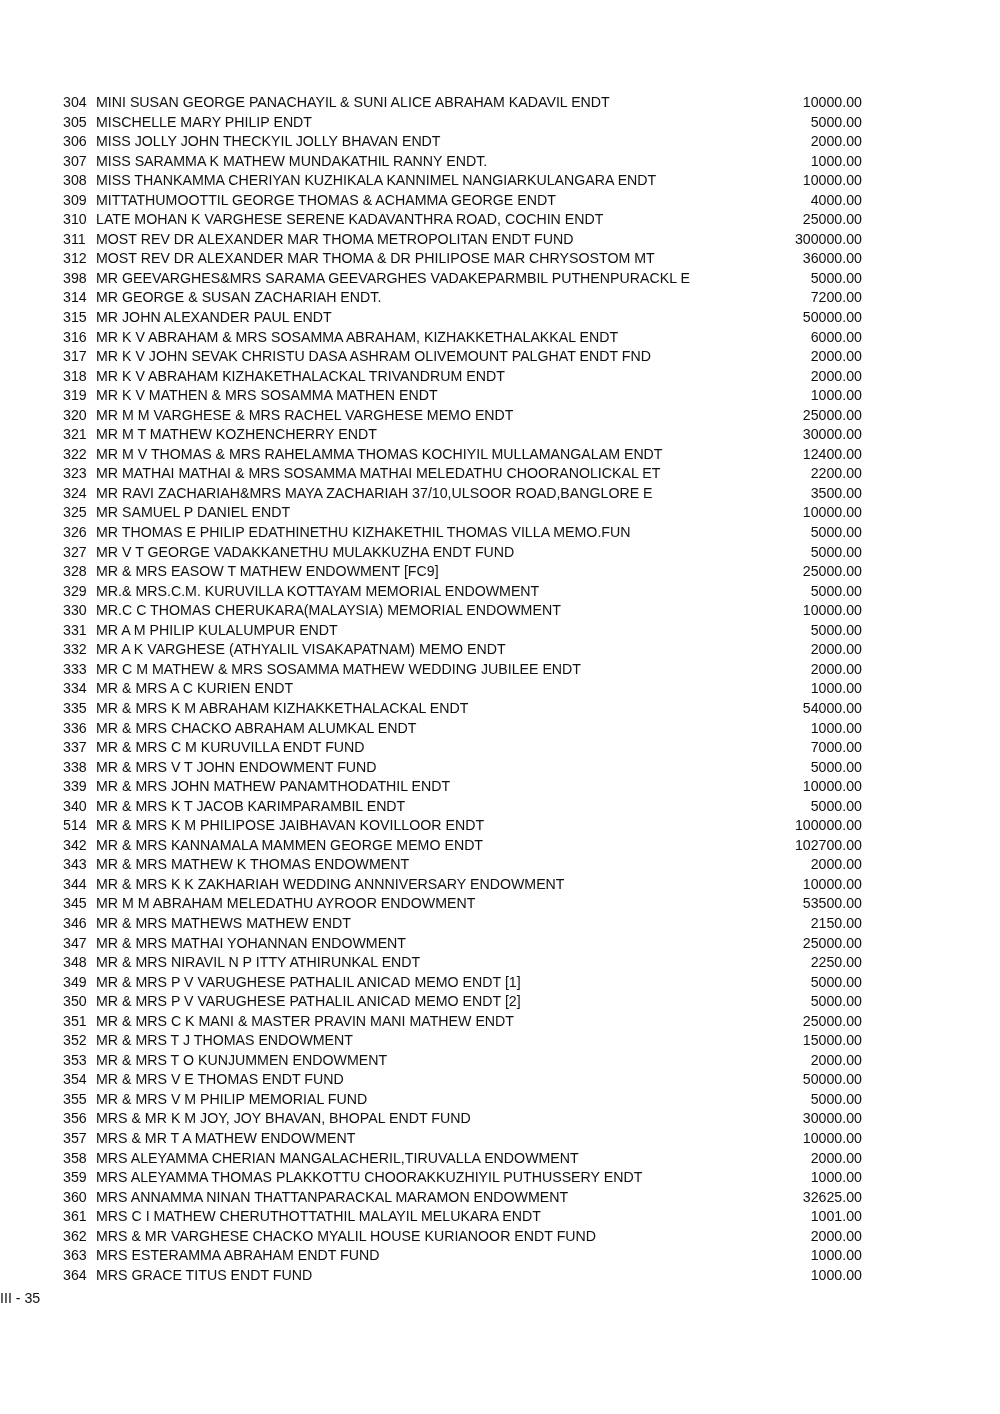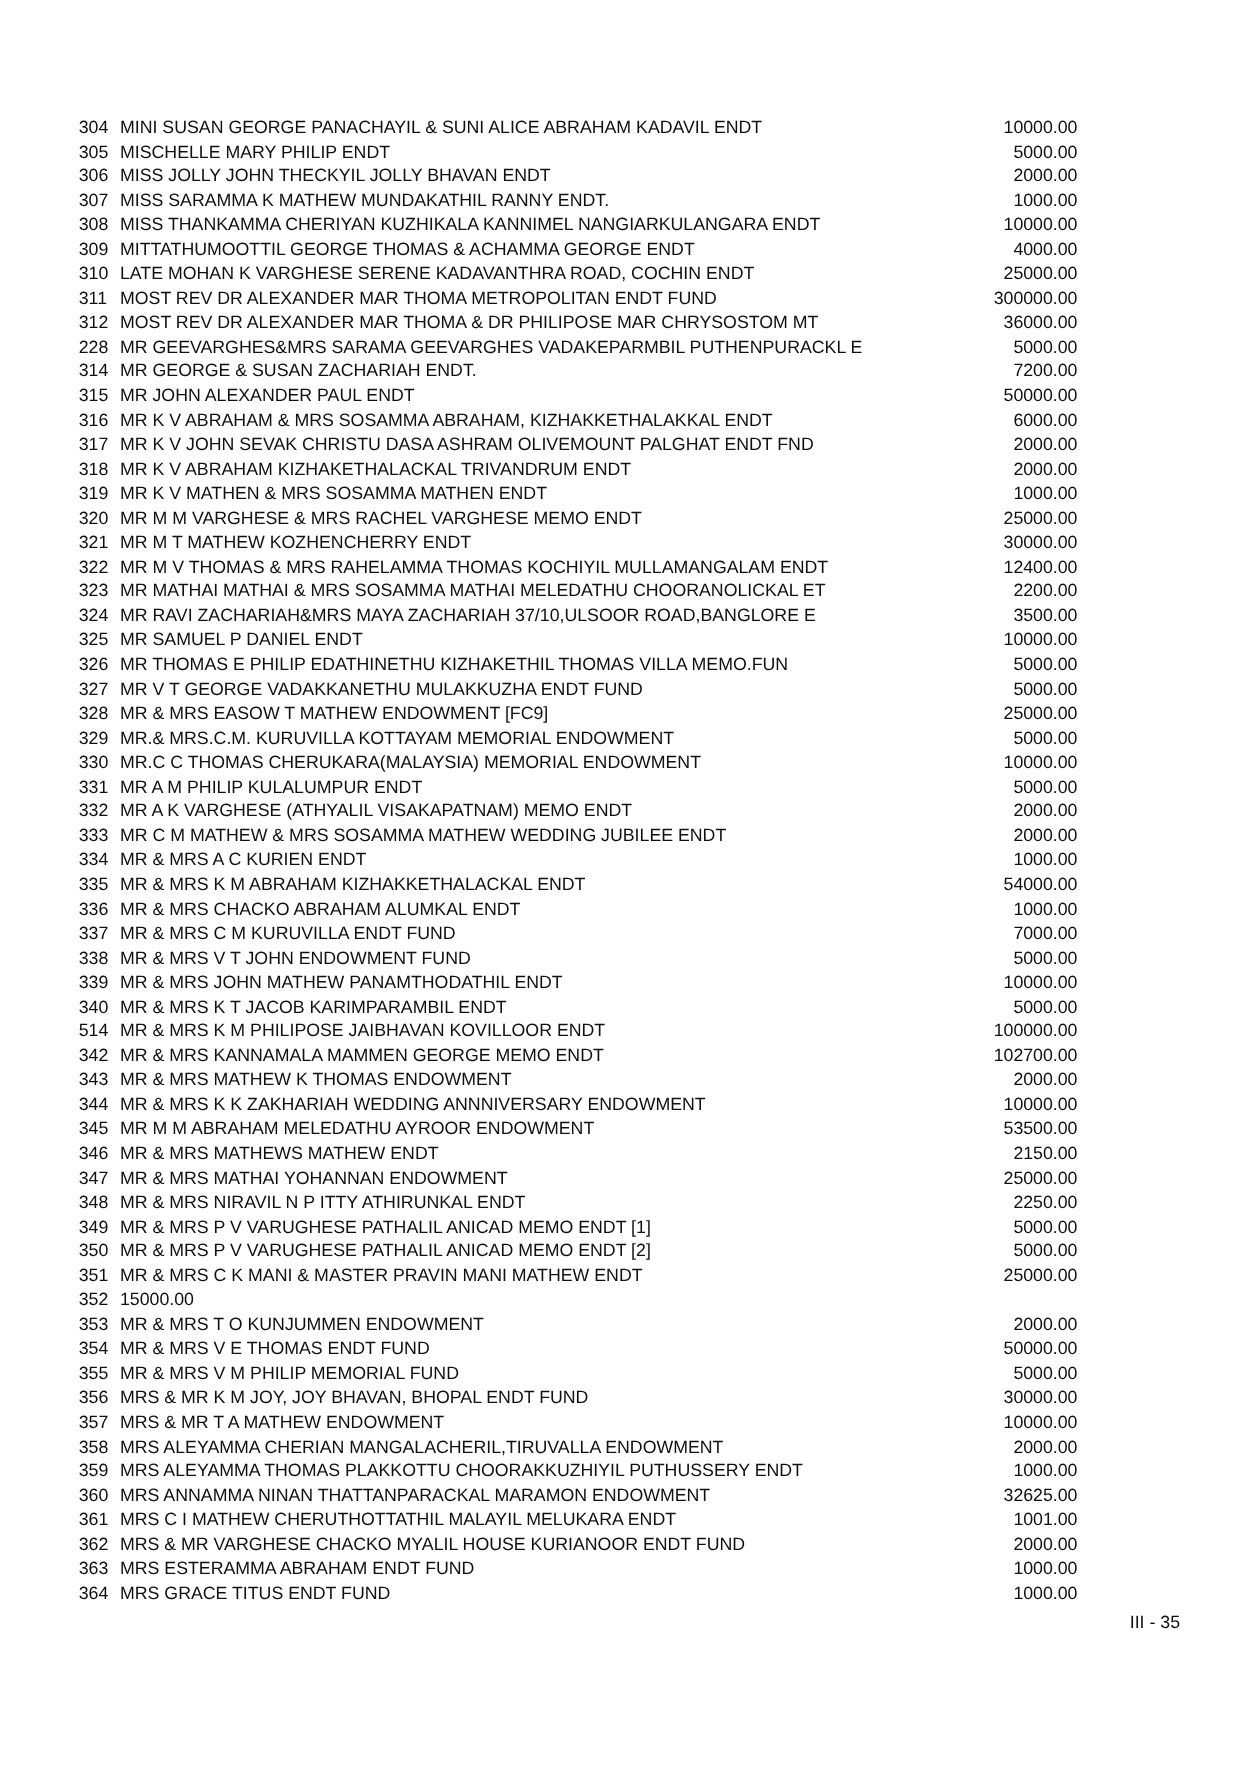--- a/index.html
+++ b/index.html
@@ -39,21 +39,21 @@
   }
   .amount {
     flex: none;
     text-align: right;
   }
   .footer {
     position: absolute;
     top: 1288px;
     left: 0;
     width: 100%;
-    text-align: right;
+    text-align: left;
     font-size: 14.2px;
     line-height: 20px;
   }
 </style>
 </head>
 <body>
 
 <div class="page">
   <div class="rows" id="endowment-list">
   <div class="row">
@@ -104,21 +104,21 @@
     <span class="amount">300000.00</span>
   </div>
 
   <div class="row">
     <span class="no">312</span>
     <span class="name">MOST REV DR ALEXANDER MAR THOMA &amp; DR PHILIPOSE MAR CHRYSOSTOM MT</span>
     <span class="amount">36000.00</span>
   </div>
 
   <div class="row">
-    <span class="no">228</span>
+    <span class="no">398</span>
     <span class="name">MR GEEVARGHES&amp;MRS SARAMA GEEVARGHES VADAKEPARMBIL PUTHENPURACKL E</span>
     <span class="amount">5000.00</span>
   </div>
 
   <div class="row">
     <span class="no">314</span>
     <span class="name">MR GEORGE &amp; SUSAN ZACHARIAH ENDT.</span>
     <span class="amount">7200.00</span>
   </div>
 
@@ -339,20 +339,21 @@
   </div>
 
   <div class="row">
     <span class="no">351</span>
     <span class="name">MR &amp; MRS C K MANI &amp; MASTER PRAVIN MANI MATHEW ENDT</span>
     <span class="amount">25000.00</span>
   </div>
 
   <div class="row">
     <span class="no">352</span>
+    <span class="name">MR &amp; MRS T J THOMAS ENDOWMENT</span>
     <span class="amount">15000.00</span>
   </div>
 
   <div class="row">
     <span class="no">353</span>
     <span class="name">MR &amp; MRS T O KUNJUMMEN ENDOWMENT</span>
     <span class="amount">2000.00</span>
   </div>
 
   <div class="row">

